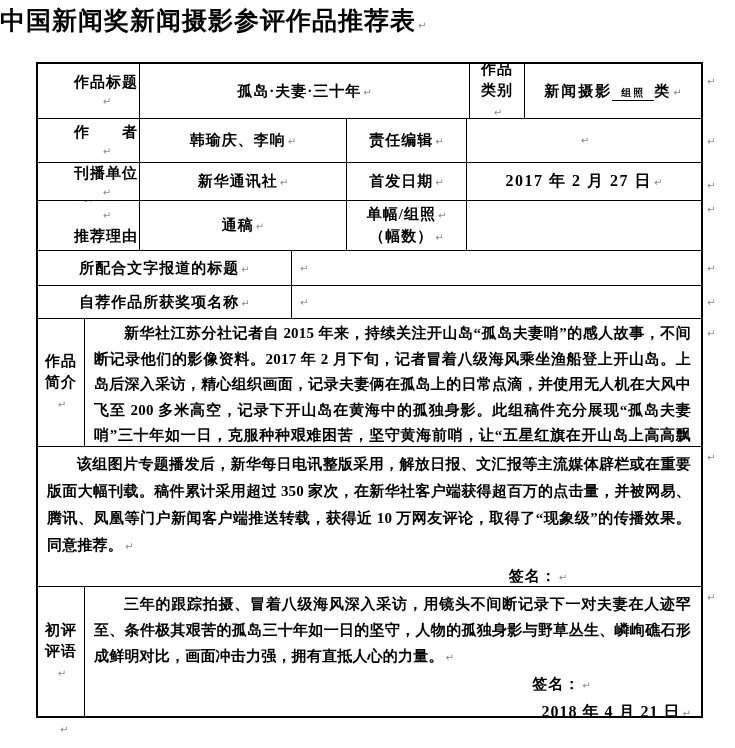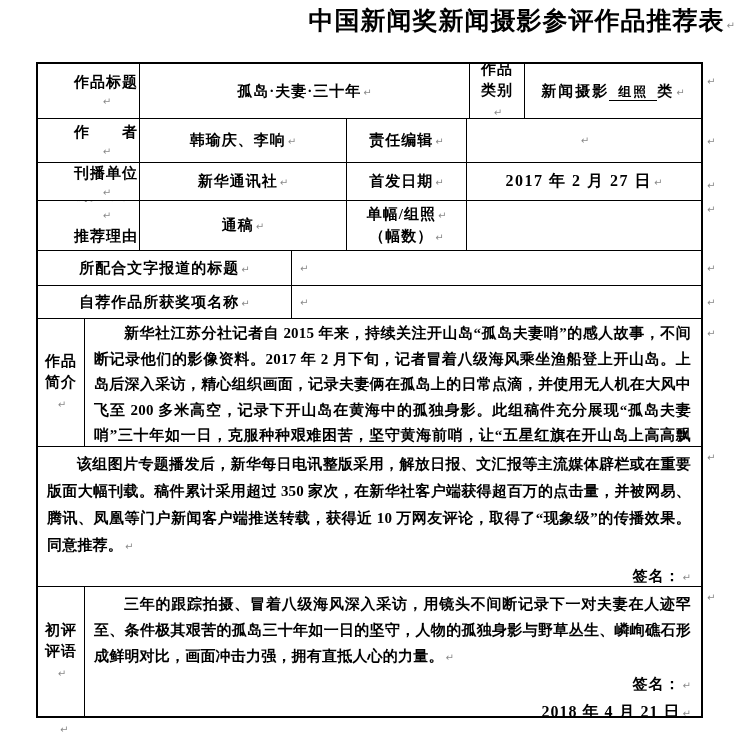--- a/index.html
+++ b/index.html
@@ -1,19 +1,19 @@
 <!DOCTYPE html>
 <html><head>
 <meta charset="utf-8">
 <style>
   html,body { margin:0; padding:0; background:#ffffff; }
   body { width:735px; height:748px; font-family:"Liberation Serif","DejaVu Serif",serif; color:#000; }
   .page { position:relative; width:735px; height:748px; background:#fff; overflow:hidden; }
 
-  .doc-title { position:absolute; top:4px; left:0; width:100%; text-align:right;
+  .doc-title { position:absolute; top:4px; left:0; width:100%; text-align:left;
                font-size:25px; font-weight:bold; letter-spacing:1px; white-space:nowrap; }
 
   .form-table { position:absolute; left:36px; top:62px; width:667px; height:656px;
                 border:2px solid #000; box-sizing:border-box; display:flex; flex-direction:column; background:#fff; }
   .row { display:flex; border-bottom:1px solid #000; box-sizing:border-box; flex:0 0 auto; min-height:0; }
   .row.last { border-bottom:none; }
   .cell { border-right:1px solid #000; box-sizing:border-box; display:flex; flex-direction:column;
           align-items:center; justify-content:center; text-align:center;
           font-weight:bold; font-size:15px; letter-spacing:1px; overflow:hidden; }
   .cell.grow { flex:1 1 auto; }
@@ -21,29 +21,29 @@
   .w102 { flex:0 0 102px;padding-left:35px; } .w330 { flex:0 0 330px; } .w55 { flex:0 0 55px; }
   .w207 { flex:0 0 207px;text-align:center; } .w120 { flex:0 0 120px; } .w254 { flex:0 0 254px; } .w47 { flex:0 0 47px; }
 
   .narrow2 { display:inline-block; width:36px; line-height:21px; word-break:break-all; }
   .stack-line { line-height:20px; }
 
   .pm { color:#8a8a8a; font-size:10px; font-weight:normal; letter-spacing:0;
         margin-left:2px; font-family:"DejaVu Sans",sans-serif; }
   .pm-out { position:absolute; color:#8a8a8a; font-size:10px; font-family:"DejaVu Sans",sans-serif; }
 
-  .cat-underline { display:inline-block; font-size:13px; padding:0 9px 0 9px;
-                   border-bottom:1.5px solid #000; line-height:15px;font-family:Liberation Mono, monospace; }
+  .cat-underline { display:inline-block; font-size:10px; padding:0 9px 0 9px;
+                   border-bottom:1.5px solid #000; line-height:15px; }
 
   .empty-left { align-items:flex-start; justify-content:center; }
   .empty-left .pm { margin-left:8px; }
 
   .content { display:block; text-align:justify; padding:4px 10px 0 9px; align-items:stretch; justify-content:flex-start; }
   .para { text-indent:2em; font-weight:bold; font-size:15px; letter-spacing:0.2px; line-height:25.5px; text-align:justify; }
-  .sig-line { margin-left:338px; margin-top:5px; font-weight:bold; font-size:15px; line-height:23px; text-align:right; }
+  .sig-line { margin-left:338px; margin-top:5px; font-weight:bold; font-size:15px; line-height:23px; text-align:center; }
   .date-line { margin-left:338px; margin-top:7px; font-weight:bold; font-size:16px; line-height:23px; text-align:right; letter-spacing:1px; }
 
   .date-val { letter-spacing:1.5px; }
 </style>
 </head>
 <body>
 
 <div class="page">
 
   <div class="doc-title">

